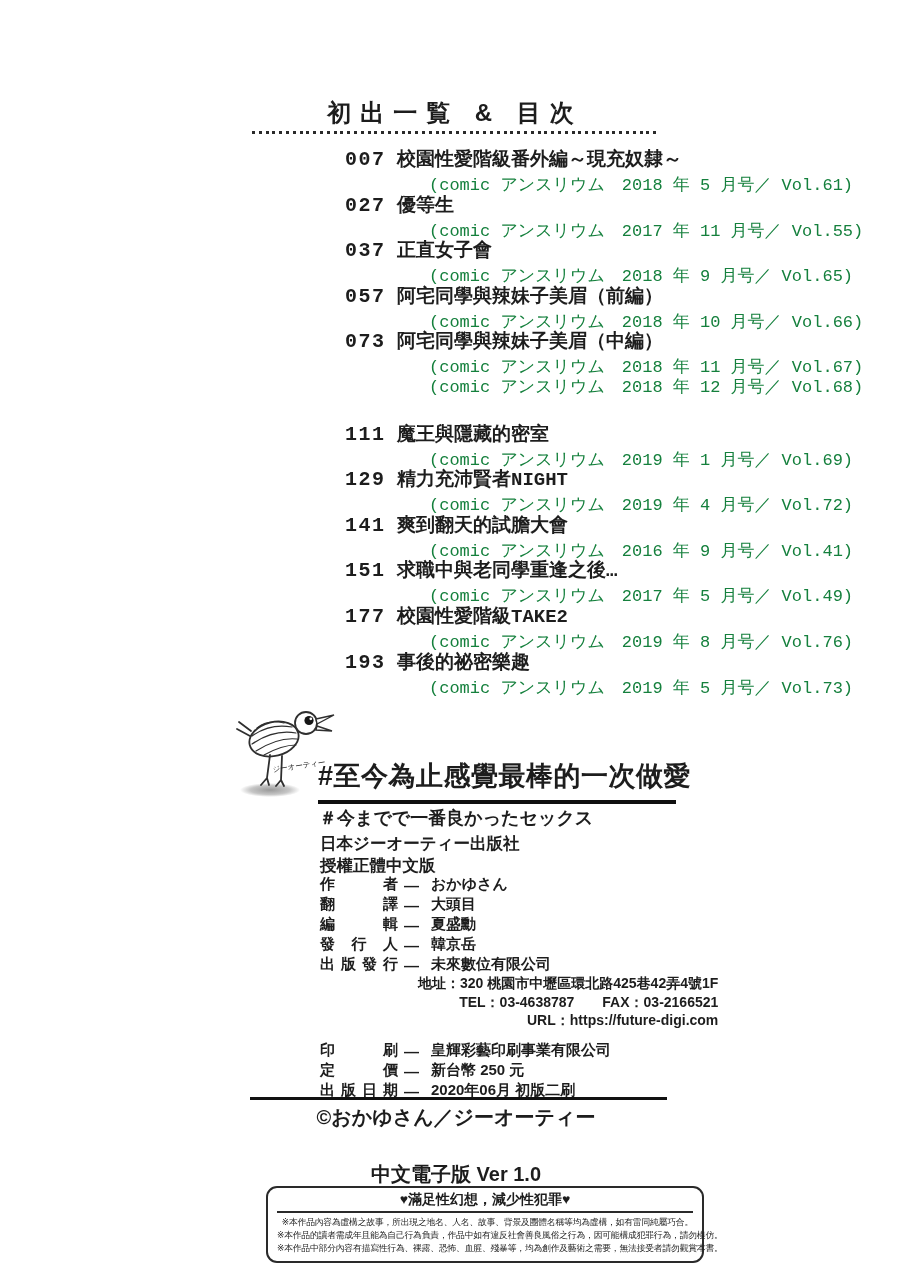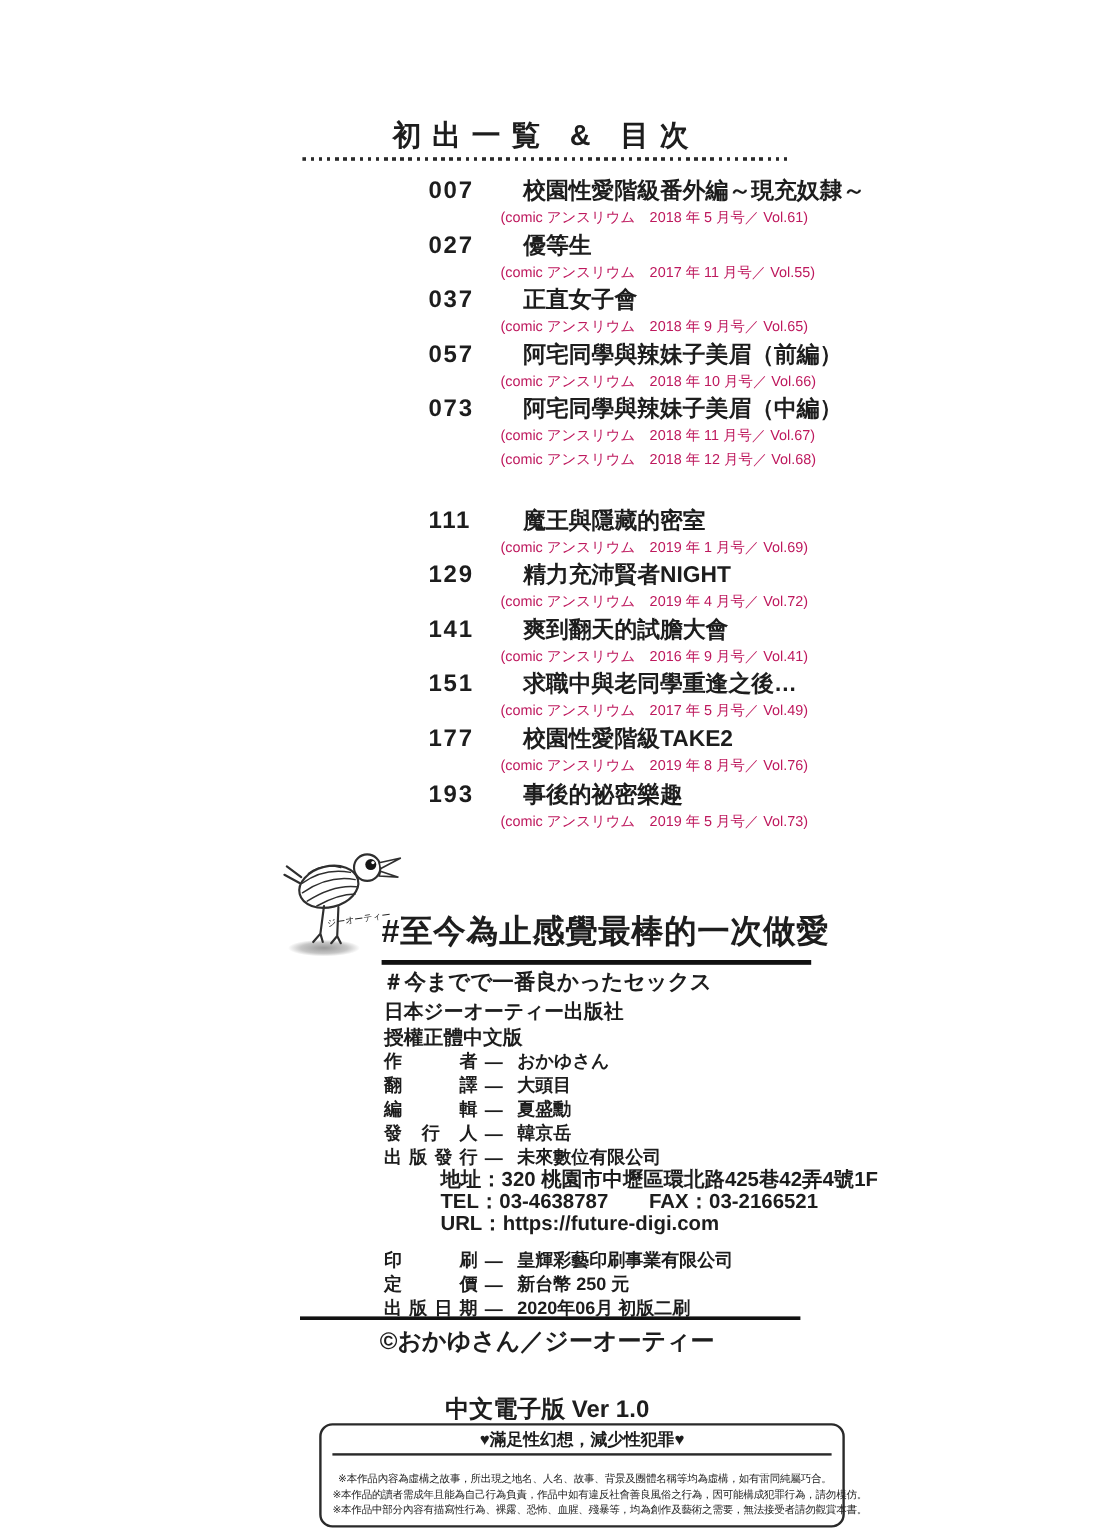--- a/index.html
+++ b/index.html
@@ -27,26 +27,26 @@
     letter-spacing: 9px;
     white-space: nowrap;
   }
   .dotted-rule {
     position: absolute;
     top: 131px; left: 252px; width: 405px; height: 3px;
     background: repeating-linear-gradient(to right, #2a2a2a 0 3px, transparent 3px 6.8px);
   }
 
   
-  .toc-list { position: absolute; top: 146px; left: 357px; }
+  .toc-list { position: absolute; top: 146px; left: 345px; font-family: Liberation Mono, monospace; }
   .toc-entry { height: 45.6px; }
   .toc-line { display: flex; align-items: baseline; }
   .toc-num { width: 44px; font-size: 20px; font-weight: bold; letter-spacing: 1.5px; }
-  .toc-title { margin-left: 35px; font-size: 19px; font-weight: bold; white-space: nowrap; }
-  .toc-source { margin-left: 60px; margin-top: 1px; font-size: 12px; color: #be185d; white-space: nowrap; }
+  .toc-title { margin-left: 8px; font-size: 19px; font-weight: bold; white-space: nowrap; }
+  .toc-source { margin-left: 84px; margin-top: 1px; font-size: 17px; color: #15803d; white-space: nowrap; }
 
   
   .mascot { position: absolute; left: 234px; top: 706px; width: 106px; height: 94px; }
   .mascot svg text { font-family: "Liberation Sans", "DejaVu Sans", sans-serif; }
 
   
   .book-title {
     position: absolute; left: 318px; top: 758px; width: 358px;
     font-size: 27px; font-weight: bold; white-space: nowrap;
     padding-bottom: 6px; border-bottom: 4px solid #101010;
@@ -59,21 +59,21 @@
   .publisher {
     position: absolute; left: 320px; top: 832px;
     font-size: 16.5px; font-weight: bold; line-height: 22px; white-space: nowrap;
   }
 
   
   .credits { position: absolute; left: 320px; top: 874px; font-size: 15px; font-weight: bold; }
   .credit-row { display: flex; height: 20px; align-items: flex-end; white-space: nowrap; }
   .credit-label { width: 78px; text-align: justify; text-align-last: justify; }
   .credit-dash { margin: 0 12px 0 6px; }
-  .credit-sub { margin-left: 47px; font-size: 17px; line-height: 18.6px; font-weight: bold; white-space: nowrap; }
+  .credit-sub { margin-left: 98px; font-size: 14px; line-height: 18.6px; font-weight: bold; white-space: nowrap; text-align: right; }
   .credit-gap { height: 10px; }
 
   .colophon-rule {
     position: absolute; left: 250px; top: 1097px; width: 417px; height: 2.5px;
     background: #111;
   }
 
   
   .copyright-line {
     position: absolute; left: 206px; top: 1104px; width: 500px;
@@ -91,21 +91,21 @@
 
   
   .warning-box {
     position: absolute; left: 266px; top: 1186px; width: 438px;
     border: 2px solid #2a2a2a; border-radius: 11px;
     padding: 3px 9px 6px 9px;
     background: #fff;
   }
   .warning-heading {
     text-align: center; font-size: 14px; font-weight: bold;
-    padding-bottom: 2px; border-bottom: 2px solid #2a2a2a; margin-bottom: 13px;
+    padding-bottom: 2px; border-bottom: 2px solid #2a2a2a; margin-bottom: 3px;
     white-space: nowrap;
   }
   .warning-line {
     font-size: 8.8px; line-height: 12.9px; letter-spacing: -0.2px;
     white-space: nowrap; color: #242424; text-align: right;
   }
 </style>
 </head>
 <body>
 

